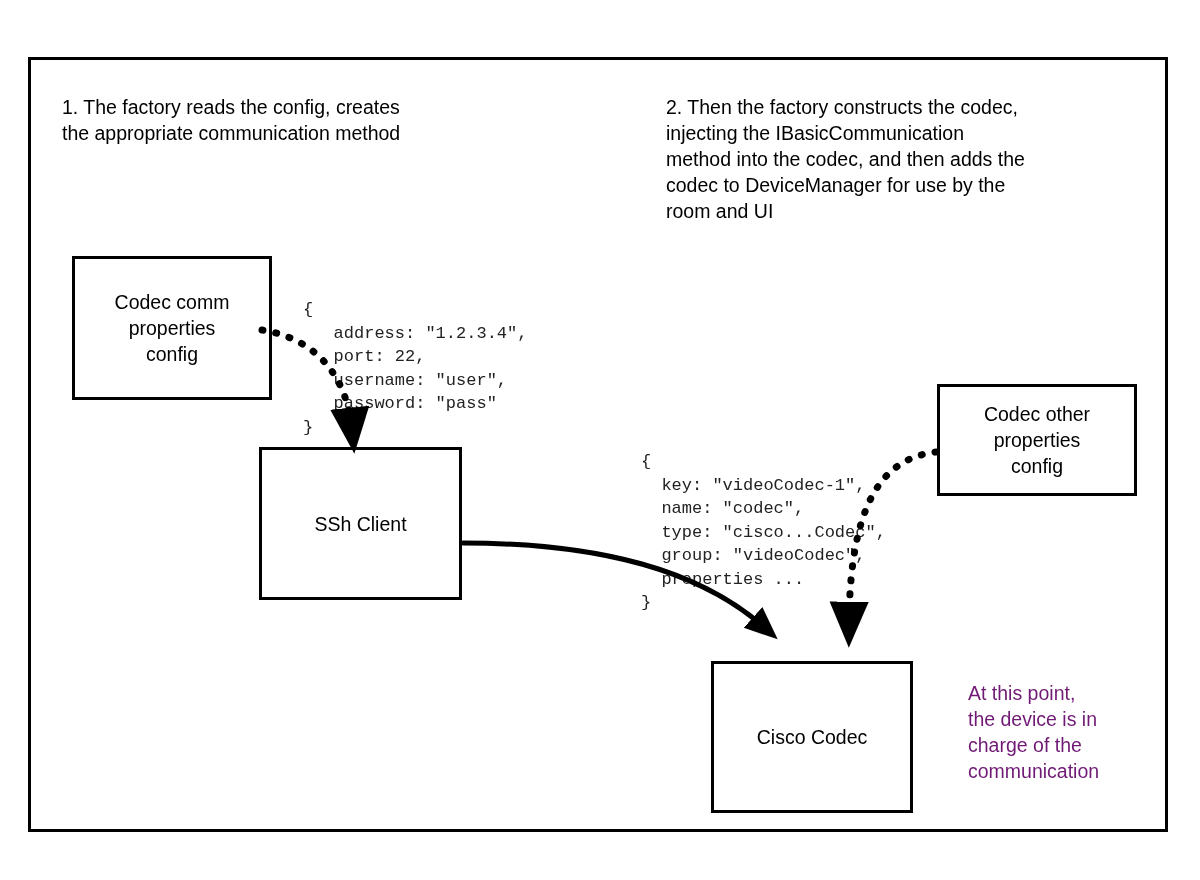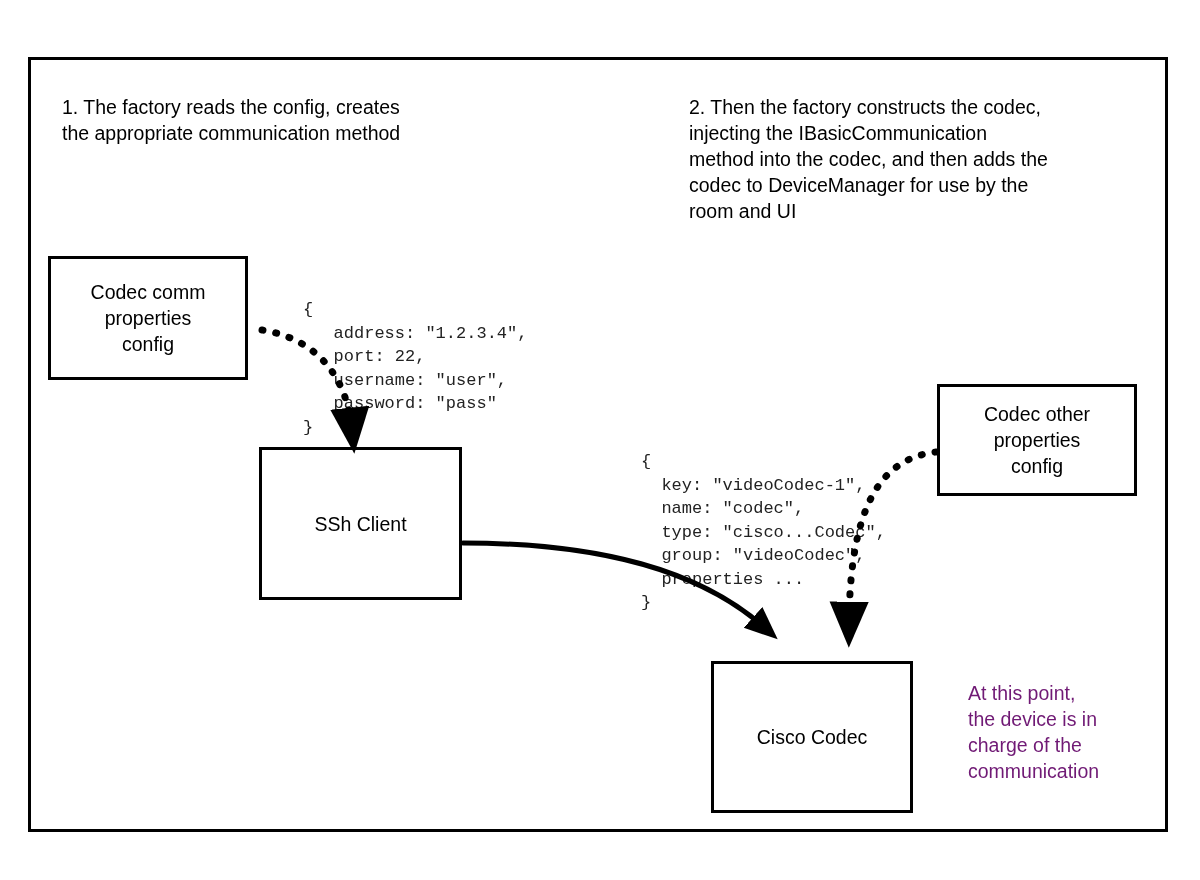--- a/index.html
+++ b/index.html
@@ -26,37 +26,37 @@
     background: #ffffff;
   }
   .note {
     position: absolute;
     font-size: 19.5px;
     line-height: 26px;
     color: #000000;
     white-space: pre-wrap;
   }
   #note-1 { left: 62px; top: 94px; width: 470px; }
-  #note-2 { left: 666px; top: 94px; width: 460px; margin-left: 23px; }
+  #note-2 { left: 666px; top: 94px; width: 460px; }
 
   .box {
     position: absolute;
     border: 3px solid #000000;
     box-sizing: border-box;
     background: #ffffff;
     display: flex;
     align-items: center;
     justify-content: center;
     text-align: center;
     font-size: 19.5px;
     line-height: 26px;
     color: #000000;
     white-space: pre-wrap;
   }
-  #box-comm-config { left: 48px; top: 256px; width: 200px; height: 124px; }
+  #box-comm-config { left: 72px; top: 256px; width: 200px; height: 144px; }
   #box-ssh-client  { left: 259px; top: 447px; width: 203px; height: 153px; }
   #box-other-config{ left: 937px; top: 384px; width: 200px; height: 112px; }
   #box-cisco-codec { left: 711px; top: 661px; width: 202px; height: 152px; text-align: center; }
 
   .code {
     position: absolute;
     font-family: "Liberation Mono", monospace;
     font-size: 17px;
     line-height: 23.5px;
     color: #222222;

